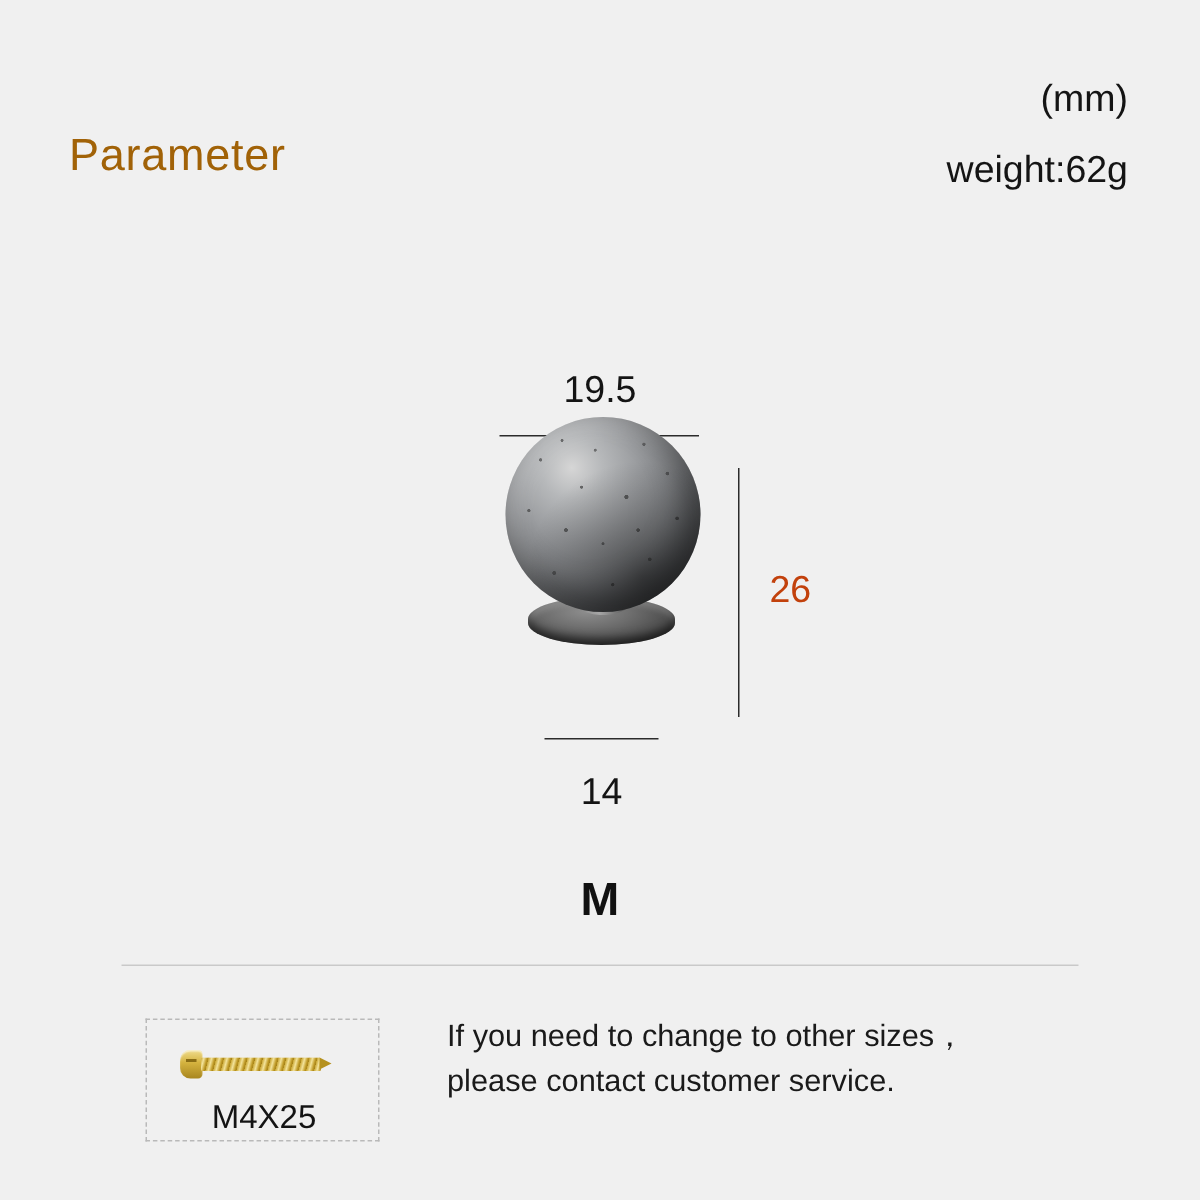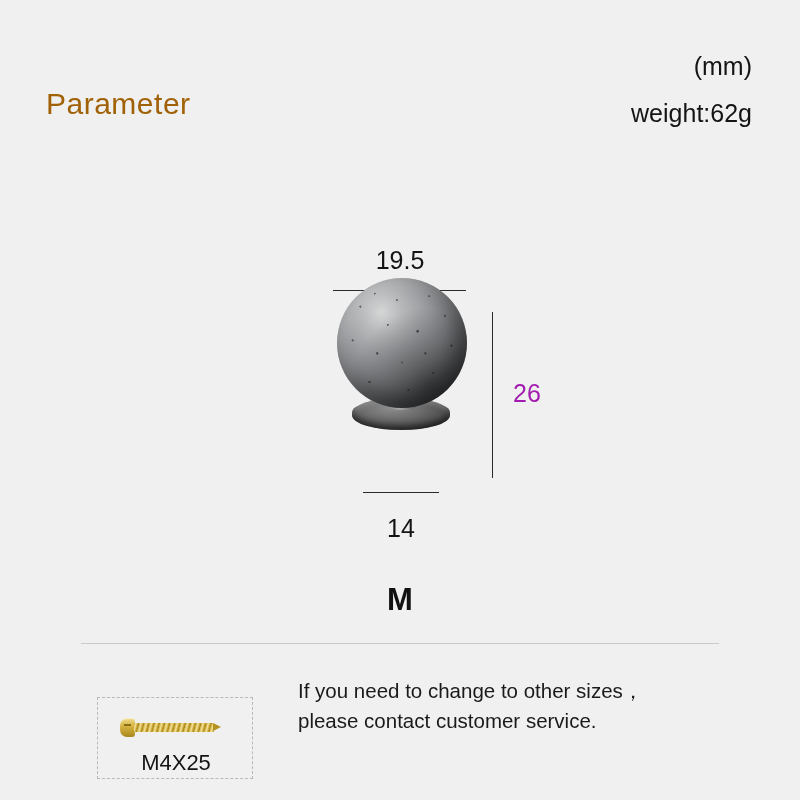--- a/index.html
+++ b/index.html
@@ -75,21 +75,21 @@
     width: 133px;
     height: 1px;
     background: #2b2b2b;
   }
 
   .dim-right-label {
     position: absolute;
     left: 513px;
     top: 355px;
     font-size: 25px;
-    color: #a21caf;
+    color: #c2410c;
   }
   .dim-right-line {
     position: absolute;
     left: 492px;
     top: 288px;
     width: 1px;
     height: 166px;
     background: #2b2b2b;
   }
 
@@ -199,21 +199,21 @@
     top: 643px;
     width: 638px;
     height: 1px;
     background: #c9c9c9;
   }
 
   
   .screw-box {
     position: absolute;
     left: 97px;
-    top: 697px;
+    top: 679px;
     width: 156px;
     height: 82px;
     border: 1px dashed #b9b9b9;
     box-sizing: border-box;
   }
   .screw-art {
     position: absolute;
     left: 22px;
     top: 14px;
     width: 112px;

